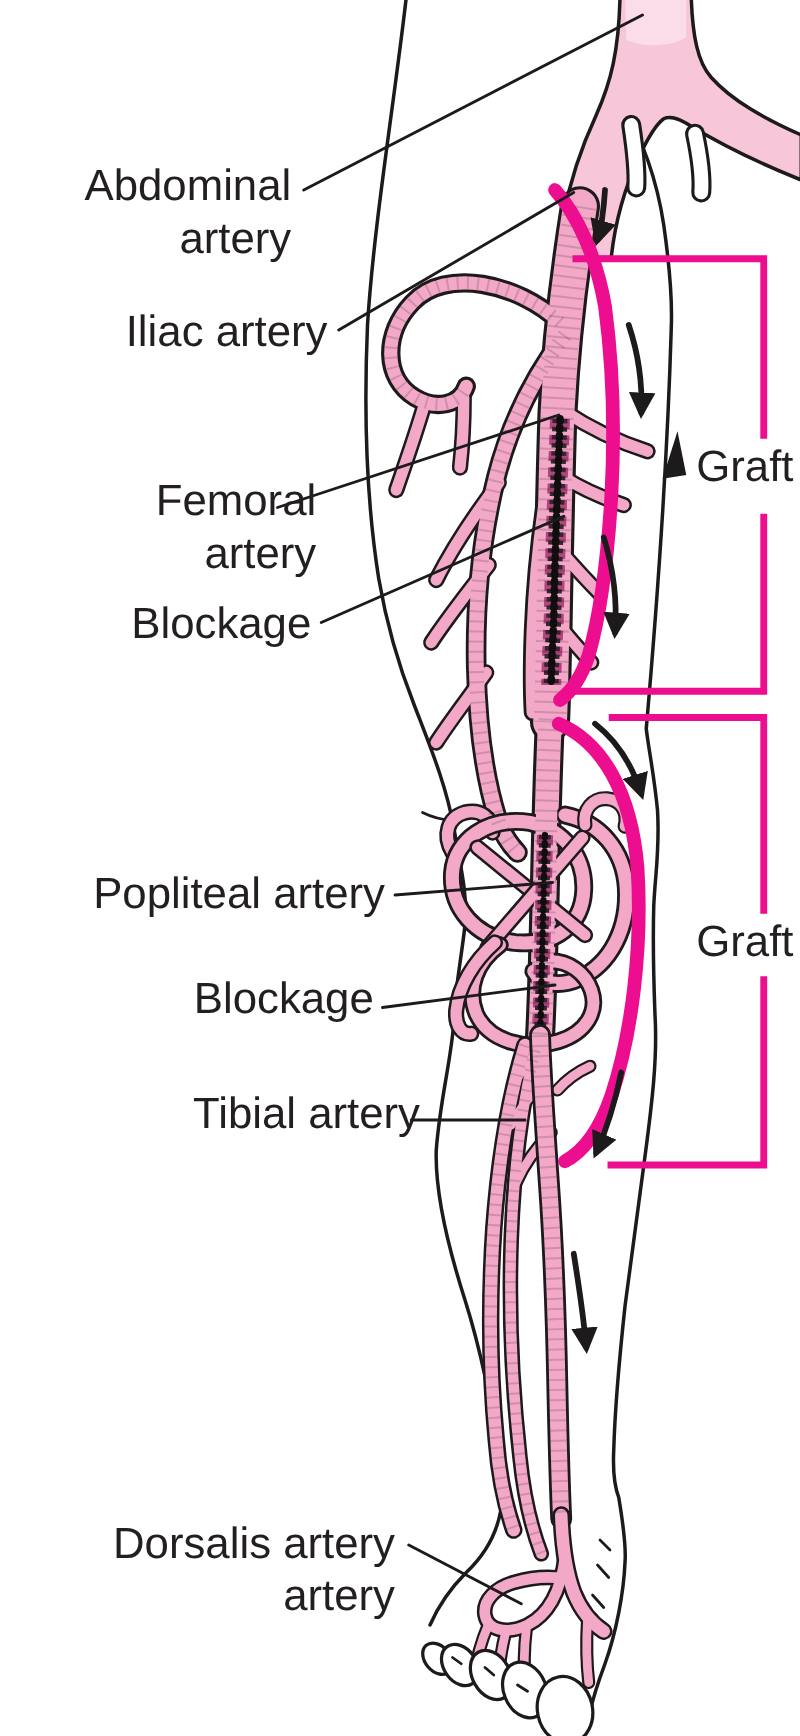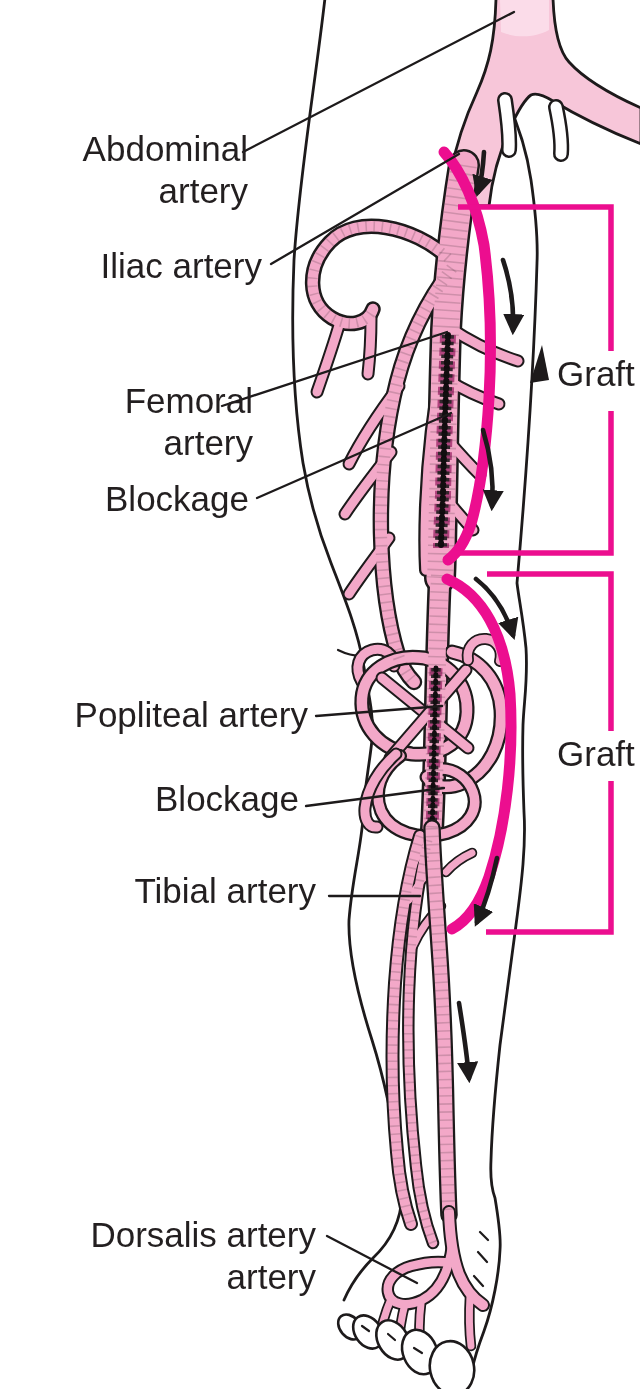--- a/index.html
+++ b/index.html
@@ -238,32 +238,32 @@
     <path class="leader" d="M271,264 L459,154"></path>
     <path class="leader" d="M222,406 L447,332"></path>
     <path class="leader" d="M257,498 L451,413"></path>
     <path class="leader" d="M316,716 L442,706"></path>
     <path class="leader" d="M306,806 L444,788"></path>
     <path class="leader" d="M329,896 L420,896"></path>
     <path class="leader" d="M327,1236 L417,1283"></path>
   </g>
 </svg>
 
-<div class="label r" style="right:392px;top:128px;">
+<div class="label r" style="right:407px;top:128px;">
   <span class="ln">Abdominal</span>
   <span class="ln">artery</span>
 </div>
 <div class="label r" style="right:378px;top:245px;">Iliac artery</div>
 <div class="label r" style="right:387px;top:380px;">
   <span class="ln">Femoral</span>
   <span class="ln">artery</span>
 </div>
 <div class="label r" style="right:391px;top:478px;">Blockage</div>
 <div class="label r" style="right:332px;top:694px;">Popliteal artery</div>
 <div class="label r" style="right:341px;top:778px;">Blockage</div>
-<div class="label r" style="right:324px;top:870px;">Tibial artery</div>
+<div class="label r" style="right:304px;top:870px;">Tibial artery</div>
 <div class="label r" style="right:324px;top:1214px;">
   <span class="ln">Dorsalis artery</span>
   <span class="ln">artery</span>
 </div>
 <div class="label" style="left:557px;top:353px;">Graft</div>
 <div class="label" style="left:557px;top:733px;">Graft</div>
 </div>
 
 </body></html>

